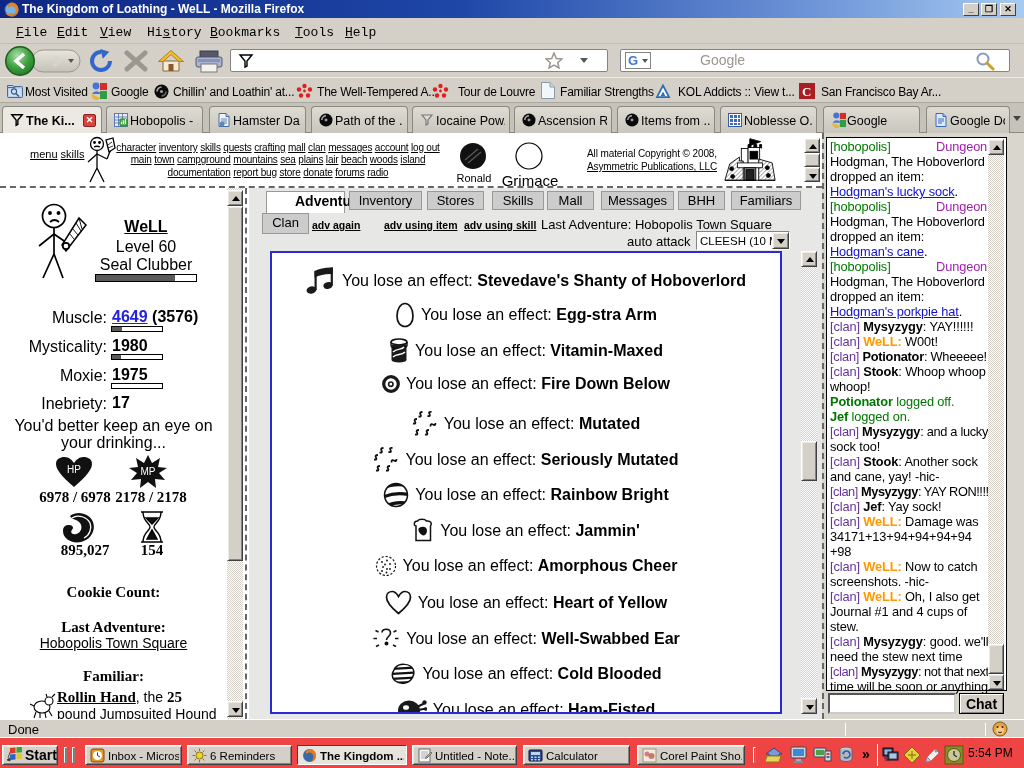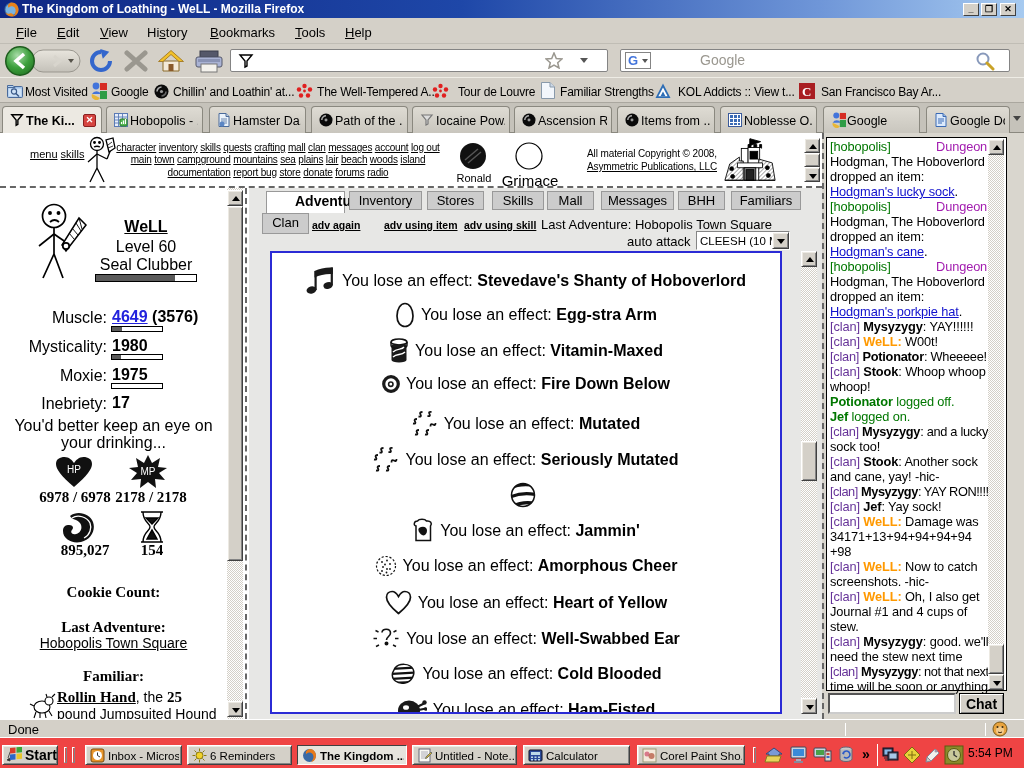--- a/index.html
+++ b/index.html
@@ -7,21 +7,21 @@
 .abs { position:absolute; }
 
 #titlebar { left:0; top:0; width:1024px; height:18px;
   background:linear-gradient(to right,#0f2784 0%,#1e47a8 45%,#6f96d8 80%,#a6caf0 100%); }
 #titletext { left:22px; top:2px; color:#fff; font-size:12px; font-weight:bold; letter-spacing:0; }
 .winbtn { top:3px; width:16px; height:13px; background:#d4d0c8;
   border:1px solid; border-color:#fff #404040 #404040 #fff; font-size:9px; line-height:11px;
   text-align:center; color:#000; font-weight:bold; }
 
 #menubar { left:0; top:18px; width:1024px; height:26px; background:#d4d0c8; border-bottom:1px solid #c0bdb5;}
-.menuitem { top:7px; font-size:13px; color:#000; }
+.menuitem { top:7px; font-size:13px; color:#000;font-family:Liberation Mono, monospace; }
 .menuitem u { text-decoration:underline; }
 
 #navbar { left:0; top:44px; width:1024px; height:33px; background:#d4d0c8; }
 #urlbox { left:230px; top:5px; width:378px; height:23px; background:#fff; border:1px solid #848484; border-radius:2px; }
 #urltext { font-size:13.5px; color:#000; }
 #searchbox { left:620px; top:5px; width:390px; height:23px; background:#fff; border:1px solid #848484; border-radius:2px; }
 
 #bookbar { left:0; top:77px; width:1024px; height:26px; background:#d4d0c8; border-top:1px solid #eeece5; border-bottom:1px solid #aaa79f; }
 .bm { top:7px; font-size:12px; color:#000; white-space:nowrap; letter-spacing:-0.2px; }
 
@@ -522,21 +522,21 @@
               <clipPath id="ball">
                 <circle cx="13" cy="13" r="11.5"></circle>
               </clipPath>
             </defs>
             <circle cx="13" cy="13" r="11.5" fill="#fff" stroke="#111" stroke-width="1.5"></circle>
             <g clip-path="url(#ball)" stroke="#111" stroke-width="3.2" fill="none">
               <path d="M-2 7 Q 10 0 28 4"></path>
               <path d="M-2 16 Q 12 9 28 13"></path>
               <path d="M0 25 Q 14 18 28 22"></path>
             </g>
-          </svg></div>
+          </svg><span class="et">You lose an effect: <b>Rainbow Bright</b></span></div>
       <div class="erow" style="top:265px;"><svg width="22" height="26" viewBox="0 0 22 26">
             <path d="M4 8 C1.5 8 1.5 3 5.5 3 C7 0.8 13 0.8 14.5 3 C18.5 2.3 20.5 5.5 18.5 8 L18.5 22.5 L4 22.5 Z" fill="#fff" stroke="#111" stroke-width="1.5"></path>
             <path d="M7 10 C11 7.5 15 9 15 12.5 C15 16 12.5 18.5 10 17 C6.8 15 5.5 11.5 7 10 Z" fill="#111"></path>
           </svg><span class="et">You lose an effect: <b>Jammin'</b></span></div>
       <div class="erow" style="top:301px;"><svg width="22" height="24" viewBox="0 0 22 24">
             <circle cx="11" cy="12" r="9.5" fill="none" stroke="#111" stroke-width="1.2" stroke-dasharray="2.2 1.8"></circle>
             <g fill="#111">
               <circle cx="7" cy="8" r="0.9"></circle>
               <circle cx="12" cy="6.5" r="0.9"></circle>
               <circle cx="15" cy="10" r="0.9"></circle>

